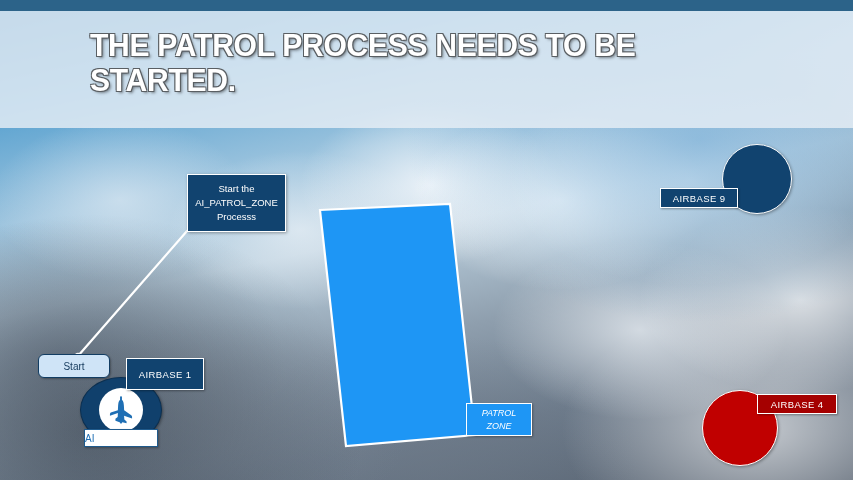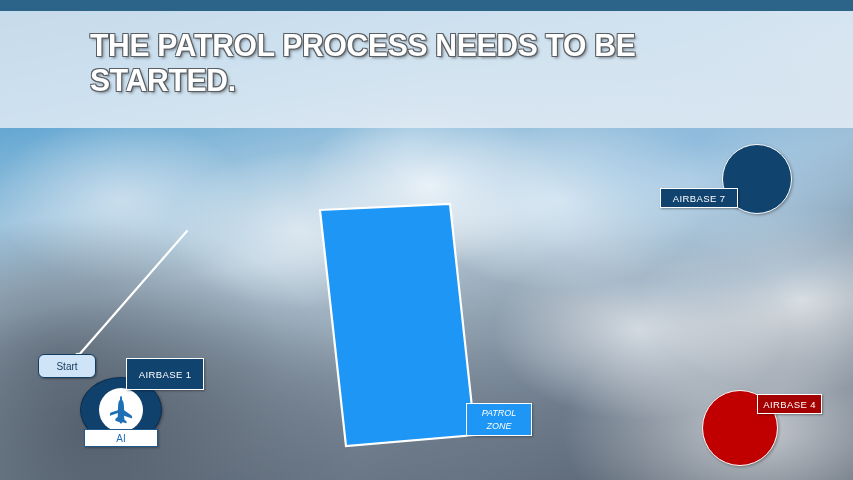--- a/index.html
+++ b/index.html
@@ -72,21 +72,21 @@
     color:#ffffff; font-size:9.5px; line-height:1.45;
     display:flex; align-items:center; justify-content:center; text-align:center;
     box-shadow:1px 1px 3px rgba(0,0,0,.35);
   }
 
   
   .connector { position:absolute; left:0; top:0; width:853px; height:480px; pointer-events:none; }
 
   
   .start-btn {
-    position:absolute; left:38px; top:354px; width:58px; height:24px;
+    position:absolute; left:38px; top:354px; width:72px; height:24px;
     background:#cfe4f7; border:1.6px solid #123d63; border-radius:6px;
     color:#14395c; font-size:10px;
     display:flex; align-items:center; justify-content:center;
     box-shadow:1px 1px 2px rgba(0,0,0,.3);
   }
 
   
   .ai-circle {
     position:absolute; left:80px; top:377px; width:82px; height:66px;
     background:#10406c; border:1.5px solid #0b2f50; border-radius:50%;
@@ -94,21 +94,21 @@
   }
   .ai-icon-disc {
     position:absolute; left:99px; top:388px; width:44px; height:44px;
     background:#ffffff; border-radius:50%;
     display:flex; align-items:center; justify-content:center;
   }
   .ai-label {
     position:absolute; left:84px; top:429px; width:74px; height:18px;
     background:#ffffff; border:1px solid #1f5a8c;
     color:#1f6fb4; font-size:10px;
-    display:flex; align-items:center; justify-content:center;
+    display:flex; align-items:center; 
     box-shadow:1px 1px 2px rgba(0,0,0,.3);
   }
 
   
   .ab1-label {
     position:absolute; left:126px; top:358px; width:78px; height:32px;
     background:#11436f; border:1.5px solid #ffffff;
     color:#ffffff; font-size:9.5px; letter-spacing:.4px;
     display:flex; align-items:center; justify-content:center;
     box-shadow:1px 1px 2px rgba(0,0,0,.35);
@@ -128,21 +128,21 @@
     box-shadow:1px 1px 2px rgba(0,0,0,.35);
   }
 
   
   .ab4-circle {
     position:absolute; left:702px; top:390px; width:76px; height:76px;
     background:#c00000; border:1.5px solid #ffffff; border-radius:50%;
     box-shadow:1px 1px 3px rgba(0,0,0,.35);
   }
   .ab4-label {
-    position:absolute; left:757px; top:394px; width:65px; height:20px;
+    position:absolute; left:757px; top:394px; width:80px; height:20px;
     background:#a50000; border:1.5px solid #ffffff;
     color:#ffffff; font-size:9.5px; letter-spacing:.4px;
     display:flex; align-items:center; justify-content:center;
     box-shadow:1px 1px 2px rgba(0,0,0,.35);
   }
 
   
   .zone-svg { position:absolute; left:0; top:0; width:853px; height:480px; }
   .zone-label {
     position:absolute; left:466px; top:403px; width:66px; height:33px;
@@ -169,20 +169,23 @@
 
     <svg class="zone-svg" viewBox="0 0 853 480">
       <polygon id="zone-poly" fill="#1e96f5" stroke="#ffffff" stroke-width="2.2" points="320,210 450,204 475,435 346,446"></polygon>
     </svg>
 
     <svg class="connector" viewBox="0 0 853 480">
       <line x1="187" y1="231" x2="78" y2="356" stroke="#ffffff" stroke-width="2.2" stroke-linecap="round"></line>
       <circle cx="78" cy="356" r="3.2" fill="#ffffff"></circle>
     </svg>
 
+    <div class="proc-box">
+      <span>Start the AI_PATROL_ZONE Processs</span>
+    </div>
 
     <div class="start-btn">
       <span>Start</span>
     </div>
 
     <div class="ai-circle"></div>
     <div class="ai-icon-disc">
       <svg width="34" height="34" viewBox="0 0 64 64">
         <g fill="#1f6fb4">
           <rect x="30.2" y="6" width="3.6" height="12" rx="1.6"></rect>
@@ -193,21 +196,21 @@
     <div class="ai-label">
       <span>AI</span>
     </div>
 
     <div class="ab1-label">
       <span>AIRBASE 1</span>
     </div>
 
     <div class="ab2-circle"></div>
     <div class="ab2-label">
-      <span>AIRBASE 7</span>
+      <span>AIRBASE 9</span>
     </div>
 
     <div class="ab4-circle"></div>
     <div class="ab4-label">
       <span>AIRBASE 4</span>
     </div>
 
     <div class="zone-label">
       <div>
         <div>PATROL</div>

